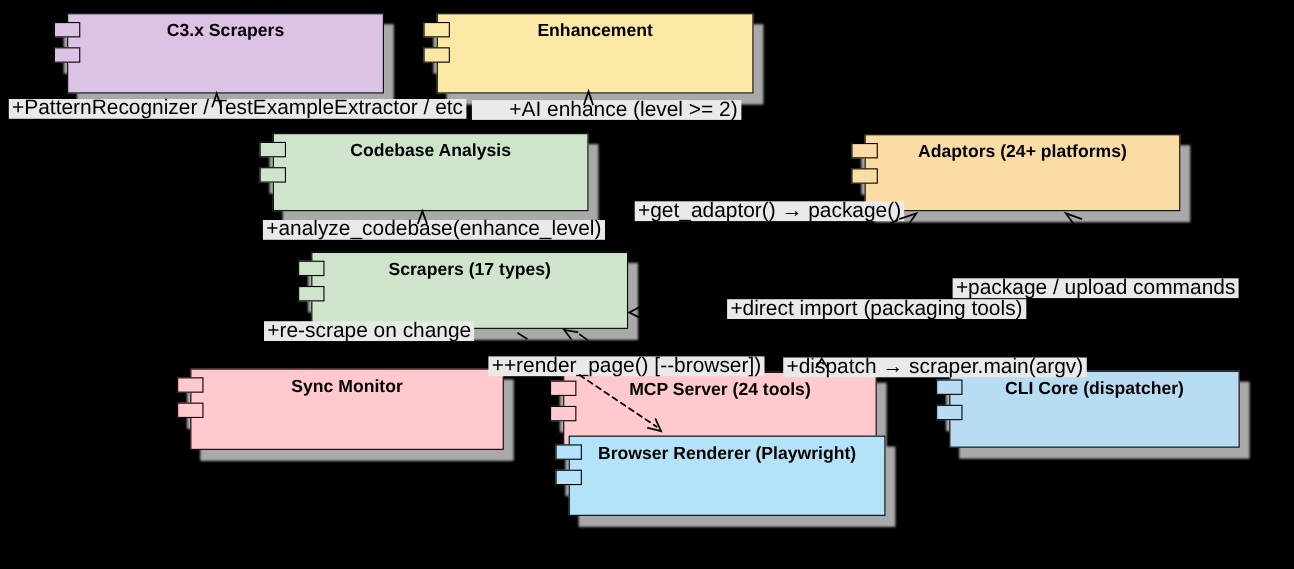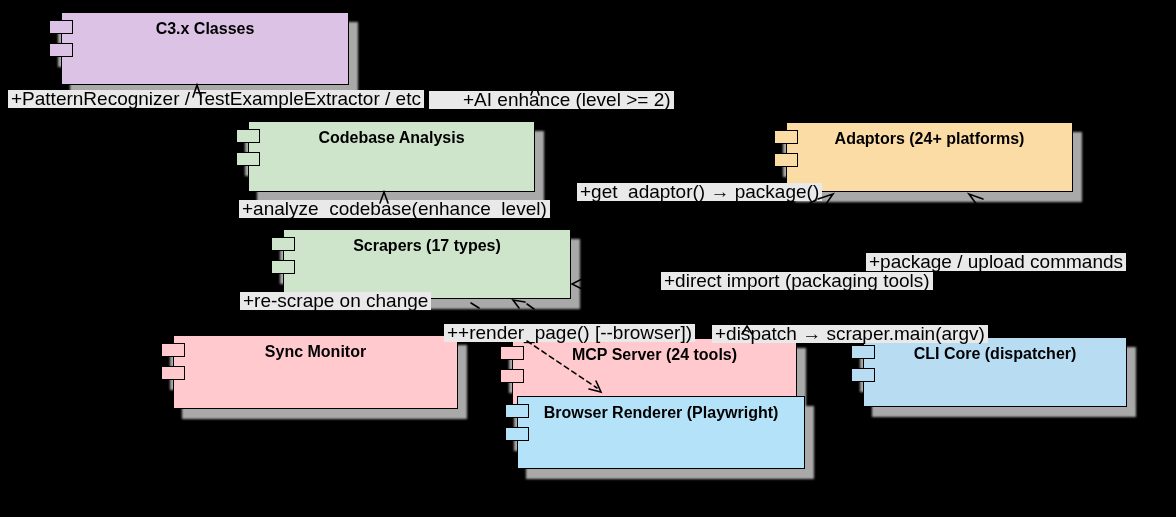--- a/index.html
+++ b/index.html
@@ -42,21 +42,30 @@
     <path d="M742,334 L747,326 L752,334"></path>
   </svg>
 
 <div class="comp" style="left: 61px; top: 12px; width: 288px; height: 73px; z-index: 10;">
       <div class="shadow"></div>
       <div class="tabshadow t1"></div>
       <div class="tabshadow t2"></div>
       <div class="box" style="background: rgb(220, 195, 229);"></div>
       <div class="tab t1" style="background: rgb(220, 195, 229);"></div>
       <div class="tab t2" style="background: rgb(220, 195, 229);"></div>
-      <div class="title">C3.x Classes</div>
+      <div class="title">C3.x Scrapers</div>
+    </div>
+    <div class="comp" style="left: 397px; top: 12px; width: 288px; height: 73px; z-index: 11;">
+      <div class="shadow"></div>
+      <div class="tabshadow t1"></div>
+      <div class="tabshadow t2"></div>
+      <div class="box" style="background: rgb(251, 232, 165);"></div>
+      <div class="tab t1" style="background: rgb(251, 232, 165);"></div>
+      <div class="tab t2" style="background: rgb(251, 232, 165);"></div>
+      <div class="title">Enhancement</div>
     </div>
     <div class="comp" style="left: 248px; top: 121px; width: 287px; height: 71px; z-index: 12;">
       <div class="shadow"></div>
       <div class="tabshadow t1"></div>
       <div class="tabshadow t2"></div>
       <div class="box" style="background: rgb(206, 229, 204);"></div>
       <div class="tab t1" style="background: rgb(206, 229, 204);"></div>
       <div class="tab t2" style="background: rgb(206, 229, 204);"></div>
       <div class="title">Codebase Analysis</div>
     </div>

